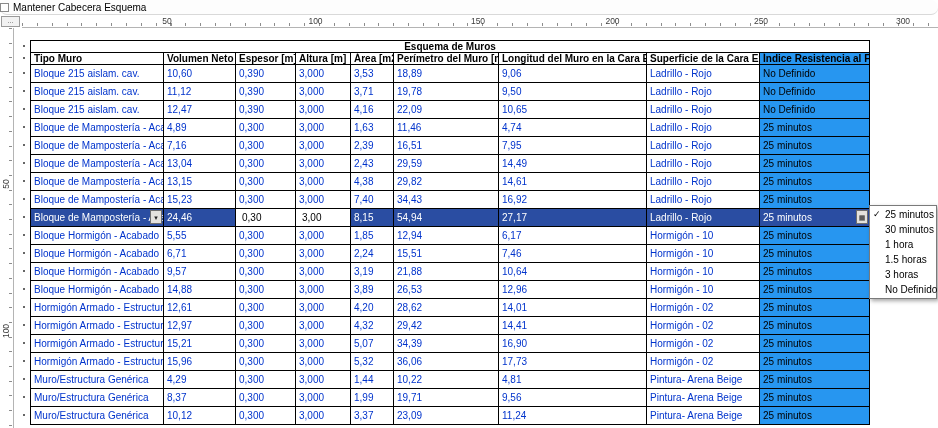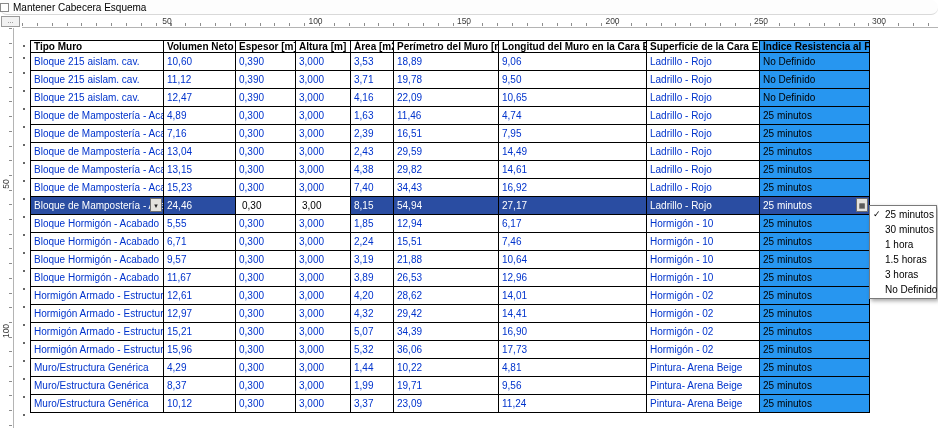--- a/index.html
+++ b/index.html
@@ -67,24 +67,24 @@
 
 <div class="toolbar">
   <span class="checkbox"></span>
   <span>Mantener Cabecera Esquema</span>
 </div>
 
 <div class="corner">...</div>
 <div class="hruler">
     <span class="hnum" style="left: 145px;">50</span>
     <span class="hnum" style="left: 293.5px;">100</span>
-    <span class="hnum" style="left: 442px;">150</span>
+    <span class="hnum" style="left: 456px;">150</span>
     <span class="hnum" style="left: 590.5px;">200</span>
     <span class="hnum" style="left: 739px;">250</span>
-    <span class="hnum" style="left: 857px;">300</span>
+    <span class="hnum" style="left: 881px;">300</span>
   </div>
 <div class="vruler">
     <span class="vnum" style="top: 151px;">50</span>
     <span class="vnum" style="top: 298px;">100</span>
   </div>
 <div class="gutter">
     <i class="dot" style="top: 45px;"></i>
     <i class="dot" style="top: 57px;"></i>
     <i class="dot" style="top: 72px;"></i>
     <i class="dot" style="top: 90px;"></i>
@@ -114,20 +114,23 @@
       <col style="width: 72px;">
       <col style="width: 60px;">
       <col style="width: 55px;">
       <col style="width: 43px;">
       <col style="width: 105px;">
       <col style="width: 148px;">
       <col style="width: 113px;">
       <col style="width: 110px;">
     </colgroup>
     <tbody>
+      <tr class="title-row">
+        <td colspan="9">Esquema de Muros</td>
+      </tr>
       <tr class="header-row">
         <td>Tipo Muro</td>
         <td>Volumen Neto ...</td>
         <td>Espesor [m]</td>
         <td>Altura [m]</td>
         <td>Área [m2]</td>
         <td>Perímetro del Muro [m]</td>
         <td>Longitud del Muro en la Cara Exterior</td>
         <td>Superficie de la Cara Exterior</td>
         <td class="hl">Índice Resistencia al Fuego</td>
@@ -259,21 +262,21 @@
         <td>0,300</td>
         <td>3,000</td>
         <td>3,19</td>
         <td>21,88</td>
         <td>10,64</td>
         <td>Hormigón - 10</td>
         <td class="hl">25 minutos</td>
       </tr>
       <tr class="data-row">
         <td>Bloque Hormigón - Acabado</td>
-        <td>11,67</td>
+        <td>14,88</td>
         <td>0,300</td>
         <td>3,000</td>
         <td>3,89</td>
         <td>26,53</td>
         <td>12,96</td>
         <td>Hormigón - 10</td>
         <td class="hl">25 minutos</td>
       </tr>
       <tr class="data-row">
         <td>Hormigón Armado - Estructural</td>

